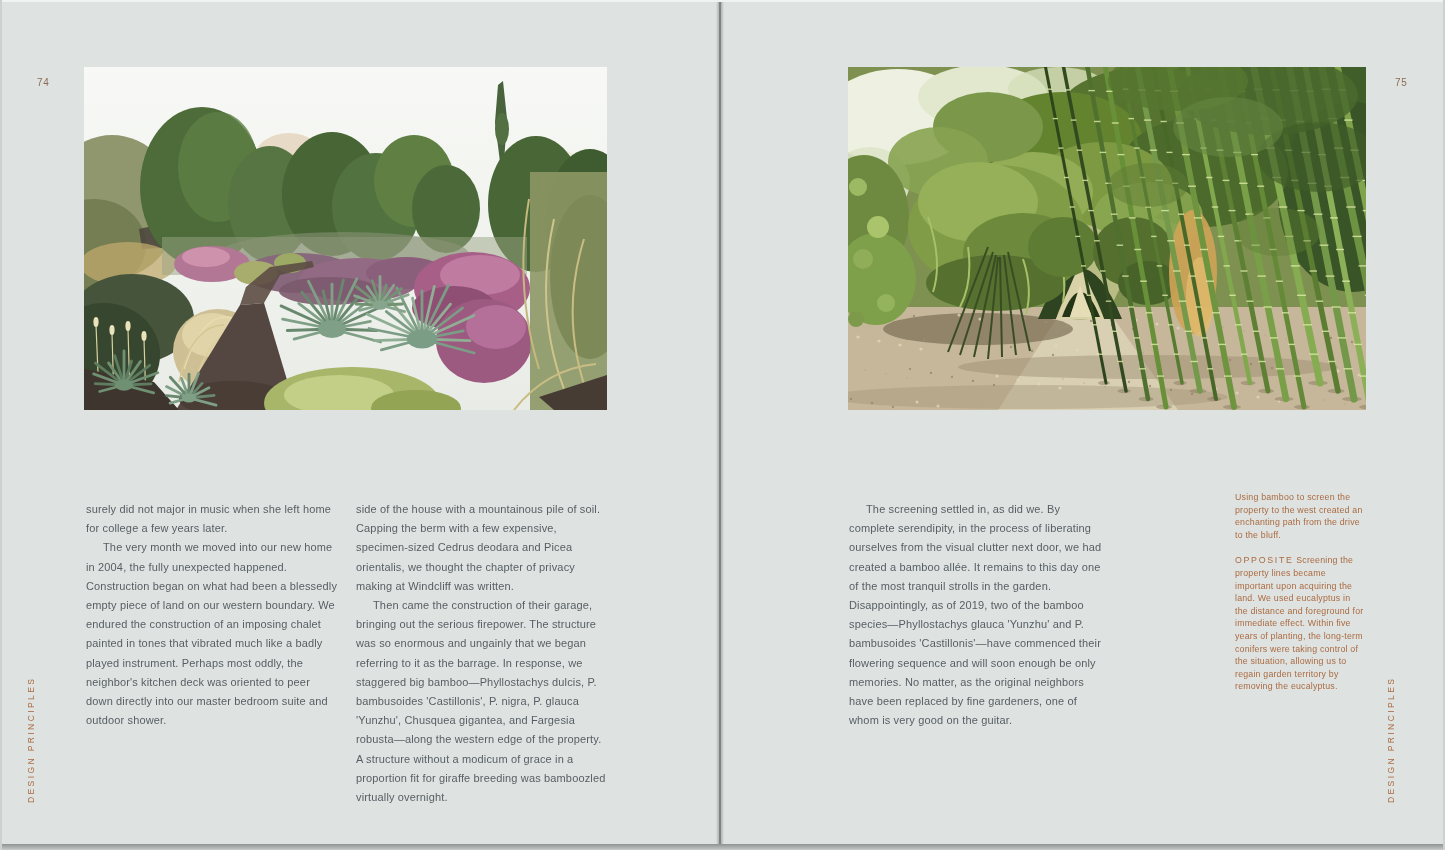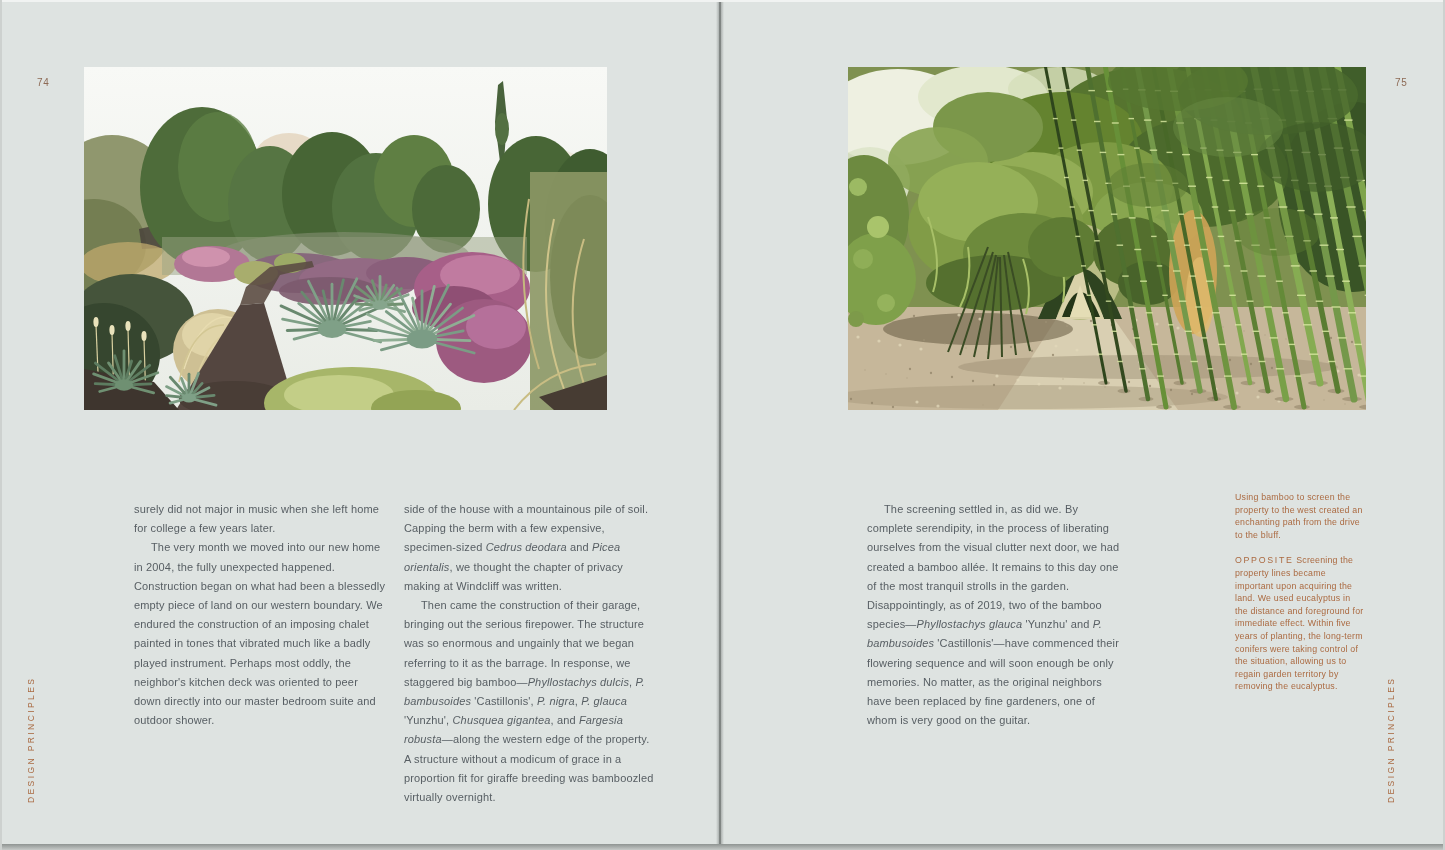--- a/index.html
+++ b/index.html
@@ -8,24 +8,24 @@
     background:#dee3e1;
     font-family:"Liberation Sans",sans-serif;
   }
   .pagenum{position:absolute;font-size:10px;color:#8d6a55;letter-spacing:.6px;}
   .vlabel{
     position:absolute;font-size:8.5px;letter-spacing:2.4px;color:#a96a42;
     white-space:nowrap;transform-origin:0 100%;transform:rotate(-90deg);
   }
   .photo{position:absolute;margin:0;padding:0;line-height:0;}
   .photo svg{display:block;}
-  .bodycol{position:absolute;font-size:11px;line-height:19.2px;color:#575e63;letter-spacing:.15px;margin-left:48px;}
+  .bodycol{position:absolute;font-size:11px;line-height:19.2px;color:#575e63;letter-spacing:.15px;}
   .bodycol p{margin:0;}
   p.ind{text-indent:17px;}
-  .it{font-style:italic;}
+  .it{}
   .sc{letter-spacing:1.7px;}
   .caption{position:absolute;font-size:8.8px;line-height:12.6px;color:#ab6a41;letter-spacing:.2px;}
   .caption p{margin:0 0 13px 4px;}
   .gutter{
     position:absolute;left:716px;top:0;width:8px;height:850px;
     background:linear-gradient(90deg,rgba(80,86,84,0) 0%,rgba(80,86,84,.35) 38%,rgba(55,60,58,.85) 50%,rgba(80,86,84,.35) 62%,rgba(80,86,84,0) 100%);
   }
   .edge-top{position:absolute;left:0;top:0;width:100%;height:2px;background:#f1f3f2;}
   .edge-bottom{position:absolute;left:0;bottom:0;width:100%;height:6px;background:linear-gradient(180deg,#8f9492,#c6cac8);}
   .edge-left{position:absolute;left:0;top:0;width:2px;height:100%;background:#cdd1cf;}
@@ -614,21 +614,21 @@
 
         <ellipse cx="420" cy="28" rx="90" ry="40" fill="#4a6a2e" opacity=".85"></ellipse>
         <ellipse cx="330" cy="14" rx="70" ry="30" fill="#567731" opacity=".8"></ellipse>
         <ellipse cx="470" cy="90" rx="60" ry="35" fill="#3f5c28" opacity=".65"></ellipse>
         <ellipse cx="380" cy="60" rx="55" ry="30" fill="#668741" opacity=".55"></ellipse>
         <ellipse cx="300" cy="118" rx="40" ry="22" fill="#5d7c33" opacity=".5"></ellipse>
         <ellipse cx="430" cy="165" rx="42" ry="24" fill="#5d7c33" opacity=".4"></ellipse>
       </svg>
     </figure>
 
-    <div class="bodycol" style="left:819px;top:500px;width:257px">
+    <div class="bodycol" style="left:849px;top:500px;width:257px">
       <p class="ind"><span>The screening settled in, as did we. By complete serendipity, in the process of liberating ourselves from the visual clutter next door, we had created a bamboo allée. It remains to this day one of the most tranquil strolls in the garden. Disappointingly, as of 2019, two of the bamboo species—</span><span class="it">Phyllostachys glauca</span><span> 'Yunzhu' and </span><span class="it">P. bambusoides</span><span> 'Castillonis'—have commenced their flowering sequence and will soon enough be only memories. No matter, as the original neighbors have been replaced by fine gardeners, one of whom is very good on the guitar.</span></p>
     </div>
 
     <div class="caption" style="left:1231px;top:491px;width:134px">
       <p><span>Using bamboo to screen the property to the west created an enchanting path from the drive to the bluff.</span></p>
       <p><span class="sc">OPPOSITE</span><span> Screening the property lines became important upon acquiring the land. We used eucalyptus in the distance and foreground for immediate effect. Within five years of planting, the long-term conifers were taking control of the situation, allowing us to regain garden territory by removing the eucalyptus.</span></p>
     </div>
 
     <div class="pagenum" style="left:1395px;top:77px">75</div>
 

